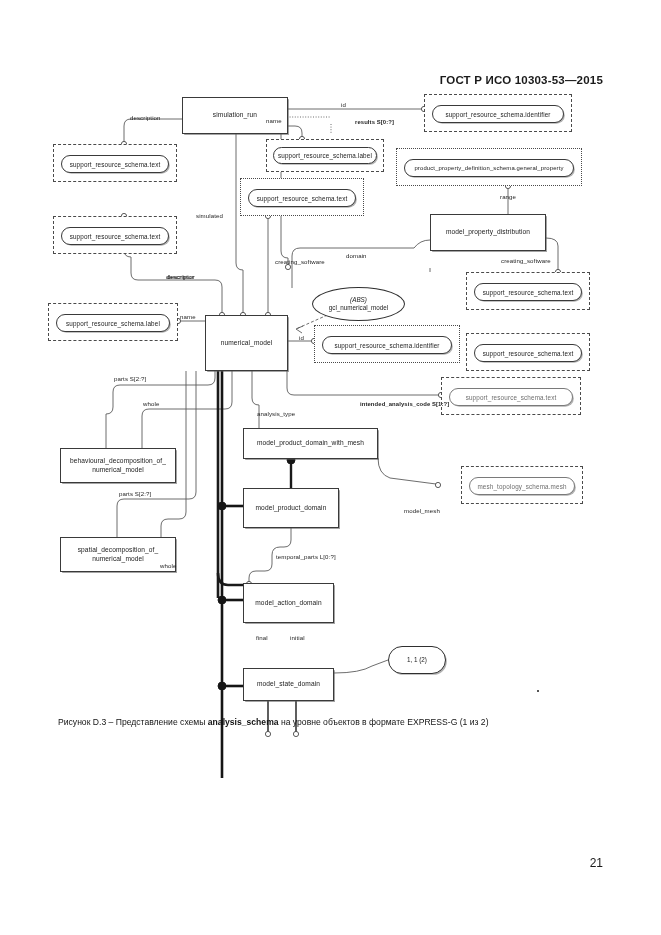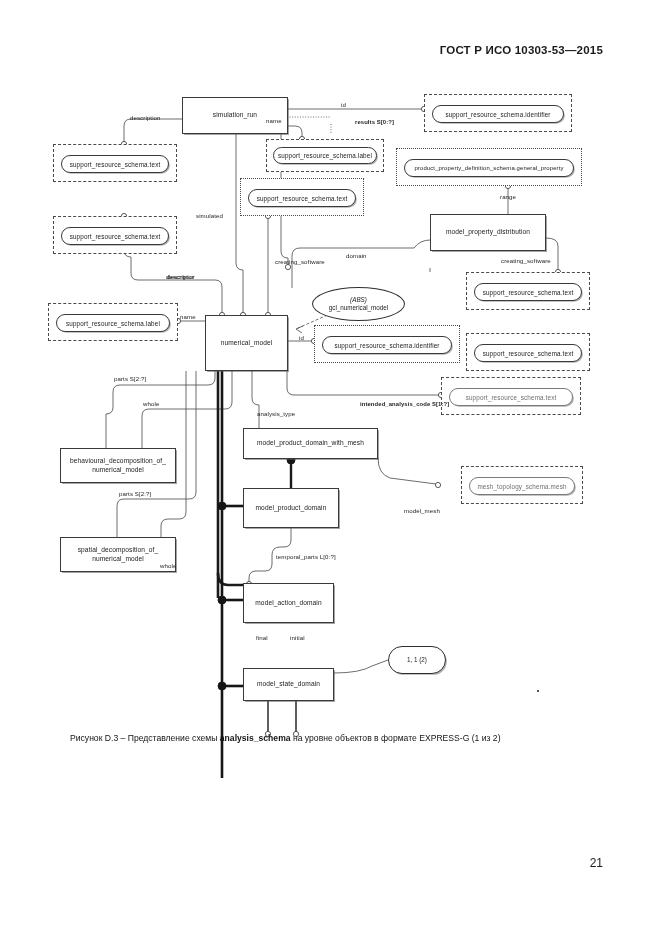--- a/index.html
+++ b/index.html
@@ -6,21 +6,21 @@
   html,body{margin:0;padding:0;background:#ffffff;}
   body{
     width:661px;height:935px;position:relative;overflow:hidden;
     font-family:"Liberation Sans","DejaVu Sans",sans-serif;
     color:#1a1a1a;
   }
   .page{position:absolute;inset:0;background:#fff;}
 
   
   #doc-header{
-    position:absolute;left:0;right:58px;top:44px;
+    position:absolute;left:0;right:58px;top:74px;
     text-align:right;font-size:11.5px;font-weight:bold;letter-spacing:.2px;
   }
 
   
   #diagram{position:absolute;left:0;top:88px;width:661px;height:620px;}
   #diagram svg{position:absolute;left:0;top:0;overflow:visible;}
 
   
   .ent{
     position:absolute;box-sizing:border-box;
@@ -60,22 +60,22 @@
 
   
   .lbl{
     position:absolute;font-size:6.1px;letter-spacing:.1px;white-space:nowrap;
     background:transparent;color:#1e1e1e;
   }
   .lbl.bold{font-weight:bold;font-size:5.9px;}
 
   
   #caption{
-    position:absolute;left:70px;right:40px;top:716px;
-    font-size:8.6px;line-height:1.4;color:#141414;margin-top:16px;
+    position:absolute;left:58px;right:40px;top:716px;
+    font-size:8.6px;line-height:1.4;color:#141414;
   }
   #caption b{font-weight:bold;}
 
   
   #folio{
     position:absolute;right:58px;top:856px;font-size:12px;
   }
   #stray-dot{position:absolute;left:537px;top:690px;width:2px;height:2px;background:#555;}
 </style>
 </head>

